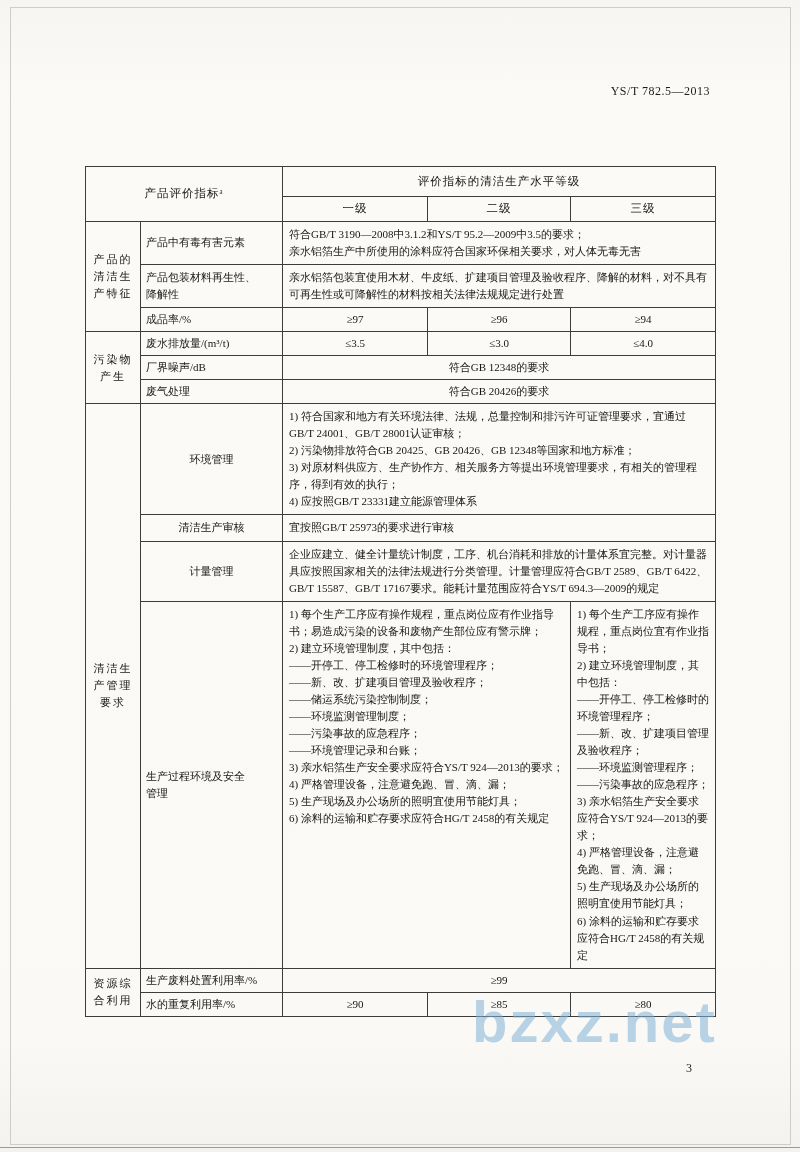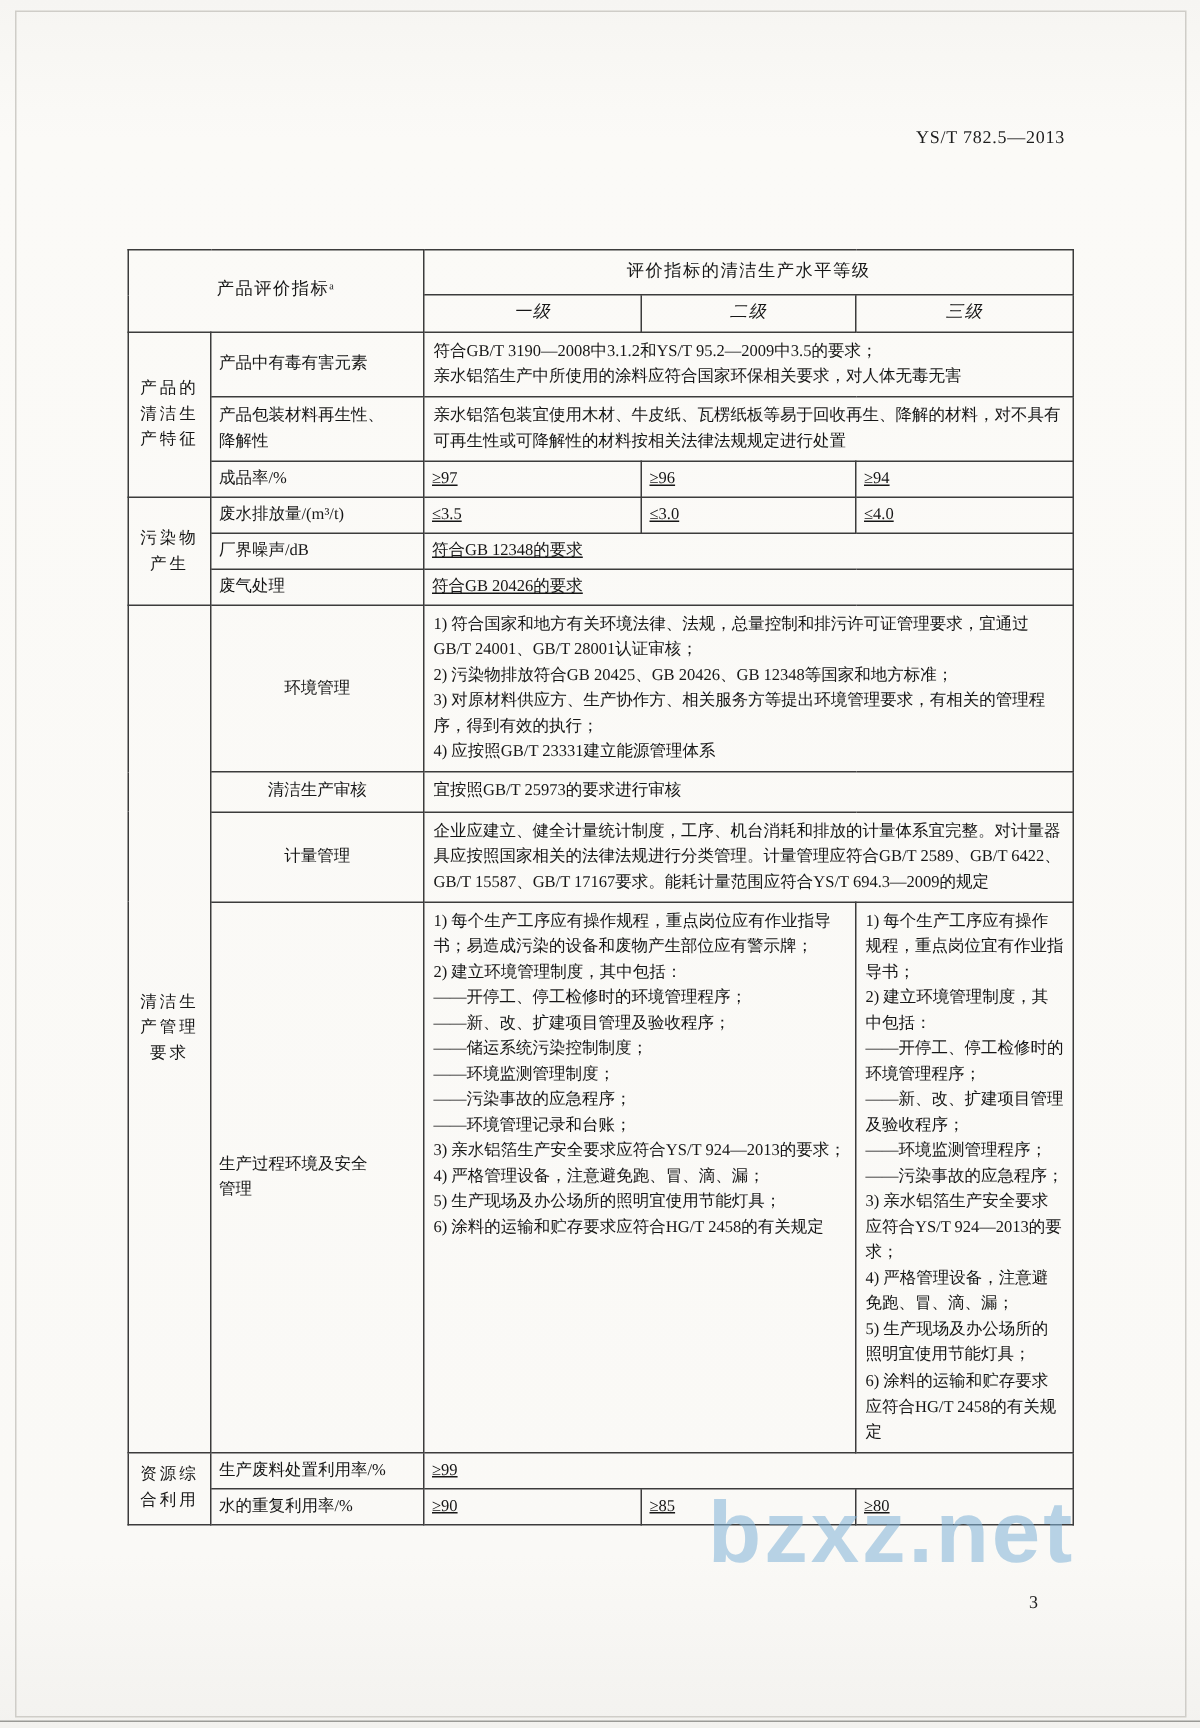--- a/index.html
+++ b/index.html
@@ -35,32 +35,32 @@
     table-layout:fixed;
   }
   .std-table th, .std-table td {
     border:1px solid #3c3c3c; padding:3px 5px; line-height:1.55;
   }
   .std-table thead th {
     font-weight:normal; text-align:center; vertical-align:middle;
     font-size:11.5px; letter-spacing:1px;
   }
   .std-table thead tr:nth-child(1) th { height:30px; }
-  .std-table thead tr:nth-child(2) th { height:21px;font-style:italic; }
+  .std-table thead tr:nth-child(2) th { height:21px; }
   .group-cell {
     text-align:center; vertical-align:middle; white-space:pre-line;
     letter-spacing:2px; padding:2px 1px; line-height:1.7;
   }
   .label-cell {
     vertical-align:middle; text-align:left; white-space:pre-line;
   }
   .label-cell.center { text-align:center; }
   .cell { white-space:pre-line;margin-left:20px; }
   .cell.left  { text-align:left;  vertical-align:top; padding:4px 6px; }
-  .cell.center{ vertical-align:middle;text-decoration:underline; }
+  .cell.center{ text-align:center; vertical-align:middle; }
   .watermark {
     position:absolute; left:472px; top:988px; z-index:5;
     font-family:"Liberation Sans","DejaVu Sans",sans-serif;
     font-weight:bold; font-size:58px; letter-spacing:2px;
     color:rgba(128,178,215,0.55); pointer-events:none;
   }
   .page-number {
     position:absolute; top:1061px; right:108px; font-size:12px;
   }
 </style>
@@ -97,21 +97,21 @@
           <td rowspan="3" class="group-cell">产品的
 清洁生
 产特征</td>
           <td class="label-cell">产品中有毒有害元素</td>
           <td colspan="3" class="cell left">符合GB/T 3190—2008中3.1.2和YS/T 95.2—2009中3.5的要求；
 亲水铝箔生产中所使用的涂料应符合国家环保相关要求，对人体无毒无害</td>
         </tr>
         <tr>
           <td class="label-cell">产品包装材料再生性、
 降解性</td>
-          <td colspan="3" class="cell left">亲水铝箔包装宜使用木材、牛皮纸、瓦楞纸板等易于回收再生、降解的材料，对不具有可再生性或可降解性的材料按相关法律法规规定进行处置</td>
+          <td colspan="3" class="cell left">亲水铝箔包装宜使用木材、牛皮纸、扩建项目管理及验收程序、降解的材料，对不具有可再生性或可降解性的材料按相关法律法规规定进行处置</td>
         </tr>
         <tr>
           <td class="label-cell">成品率/%</td>
           <td colspan="1" class="cell center">≥97</td>
           <td colspan="1" class="cell center">≥96</td>
           <td colspan="1" class="cell center">≥94</td>
         </tr>
         <tr>
           <td rowspan="3" class="group-cell">污染物
 产生</td>

